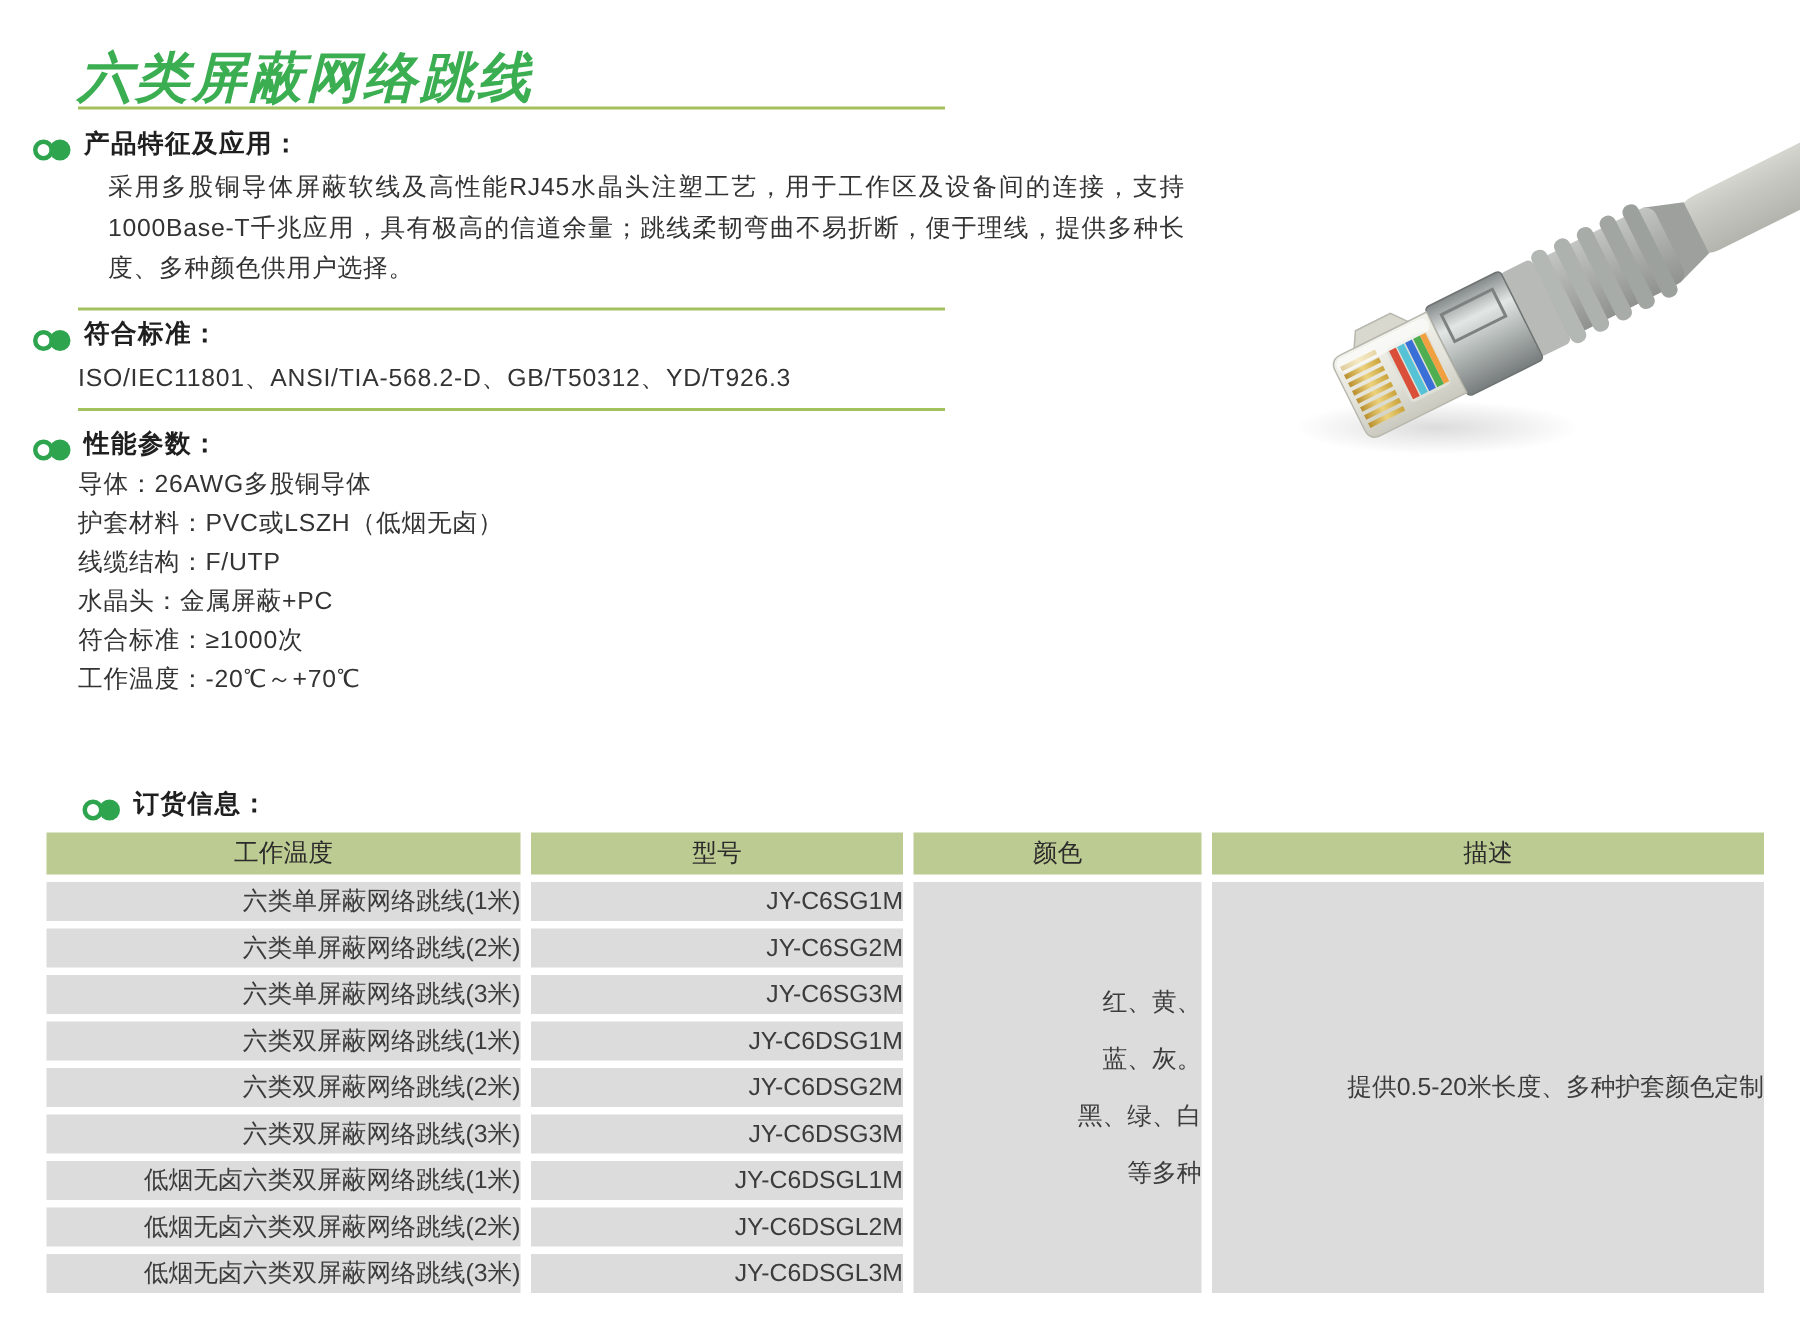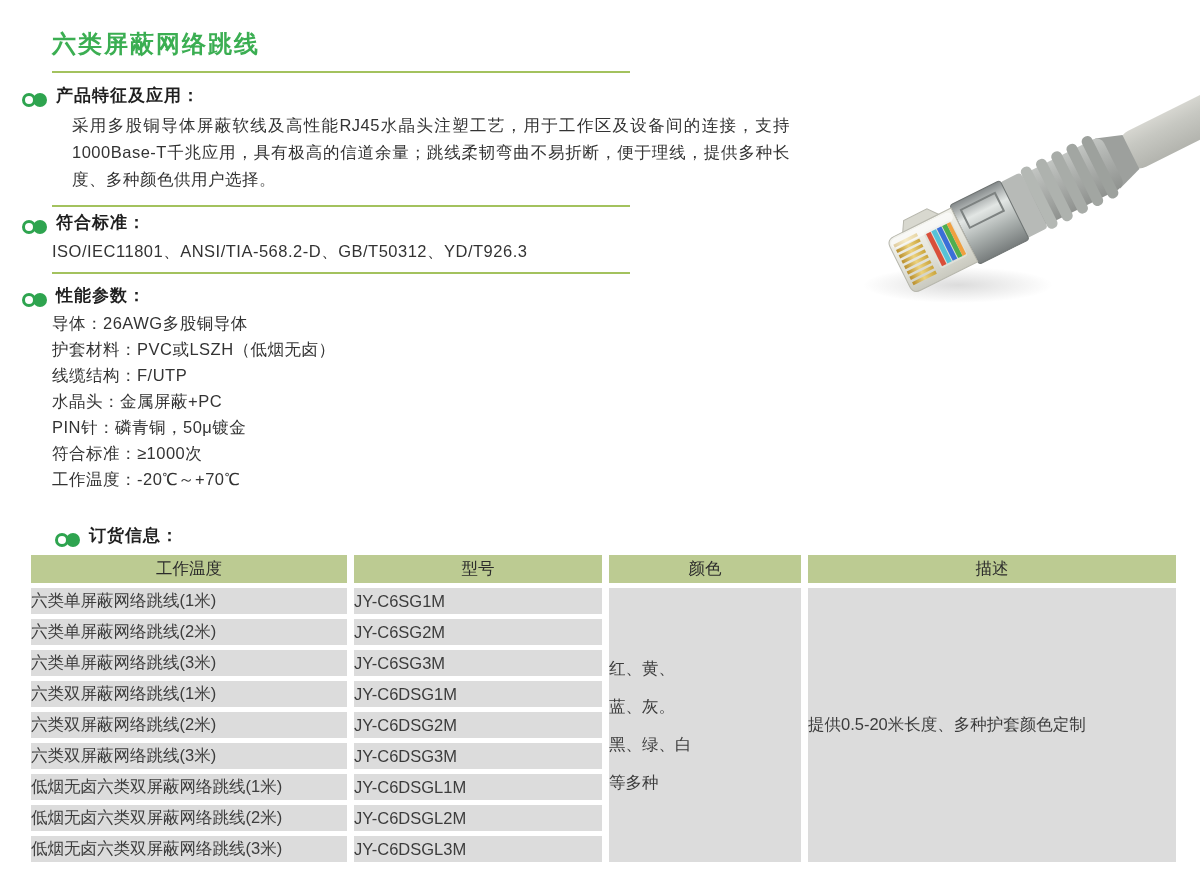--- a/index.html
+++ b/index.html
@@ -8,24 +8,25 @@
   .page {
     position: relative;
     width: 1200px;
     height: 887px;
     background: #ffffff;
     overflow: hidden;
   }
   .page-title {
     position: absolute;
     left: 52px; top: 28px;
-    font-size: 24px;
+    font-size: 36px;
     font-weight: bold;
     color: #3bae52;
     letter-spacing: 2px;
+    font-style: italic;
   }
   .rule {
     position: absolute;
     left: 52px;
     width: 578px;
     height: 2px;
     background: #a3c25e;
   }
   .rule-1 { top: 71px; }
   .rule-2 { top: 205px; }
@@ -100,21 +101,21 @@
     font-weight: normal;
     color: #2b2b2b;
     text-align: center;
     vertical-align: middle;
   }
   .order-table td {
     background: #dcdcdc;
     height: 26px;
     font-size: 16.5px;
     color: #3c3c3c;
-    text-align: left;
+    text-align: right;
     vertical-align: middle;
   }
   .col-name  { width: 316px; }
   .col-model { width: 248px; }
   .col-color { width: 192px; }
   .col-desc  { width: 368px; }
   td.color-cell {
     white-space: pre-line;
     line-height: 38px;
   }
@@ -159,21 +160,20 @@
         <span class="ring"></span>
         <span class="dot"></span>
       </span>
     <span class="label">性能参数：</span>
   </div>
   <div class="body-text params-list">
     <div>导体：26AWG多股铜导体</div>
     <div>护套材料：PVC或LSZH（低烟无卤）</div>
     <div>线缆结构：F/UTP</div>
     <div>水晶头：金属屏蔽+PC</div>
-    <div>PIN针：磷青铜，50μ镀金</div>
     <div>符合标准：≥1000次</div>
     <div>工作温度：-20℃～+70℃</div>
   </div>
 
   <div class="section-heading heading-ordering">
     <span class="bullet">
         <span class="ring"></span>
         <span class="dot"></span>
       </span>
     <span class="label">订货信息：</span>

